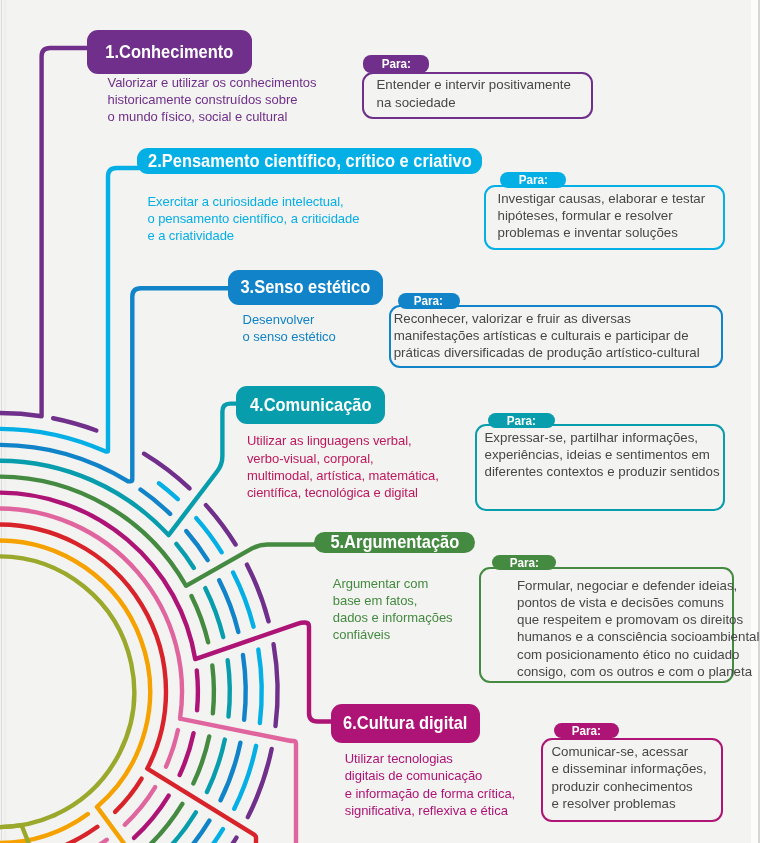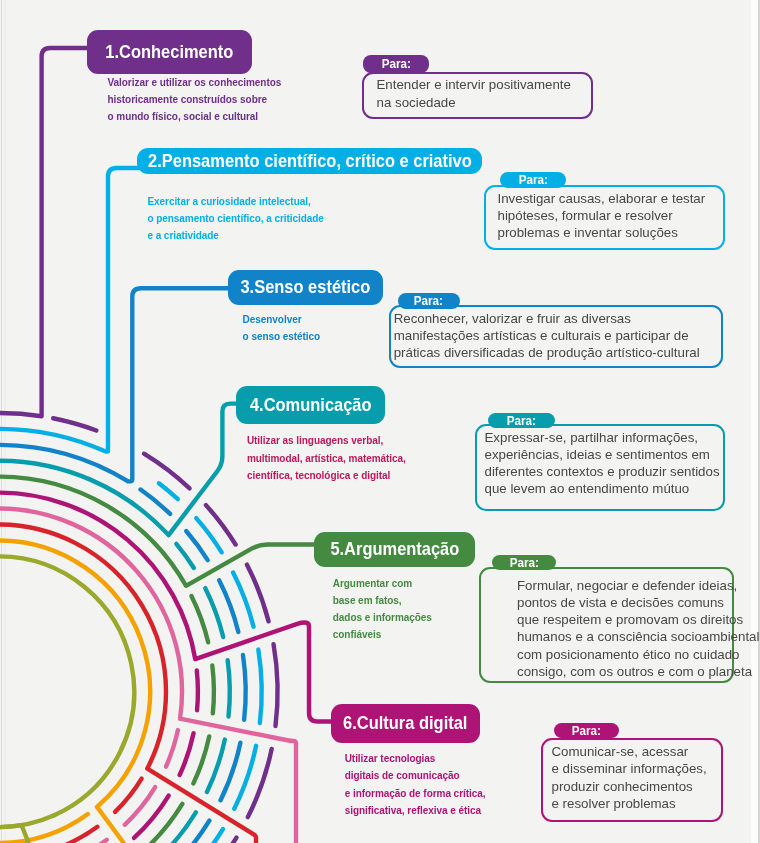--- a/index.html
+++ b/index.html
@@ -22,21 +22,21 @@
     position:absolute;box-sizing:border-box;
     border-radius:11px;color:#fff;white-space:nowrap;
     display:flex;align-items:center;justify-content:center;
     overflow:hidden;
   }
   .pill .ptxt{
     font-weight:700;font-size:18.6px;line-height:18.6px;
     display:inline-block;transform:scaleX(0.885);transform-origin:center;
   }
   .desc{
-    position:absolute;font-weight:700;font-size:10px;line-height:17.2px;
+    position:absolute;font-weight:400;font-size:13px;line-height:17.2px;
     white-space:nowrap;letter-spacing:-0.05px;
   }
   .paraLabel{
     position:absolute;box-sizing:border-box;z-index:3;
     border-radius:8px;color:#fff;
     display:flex;align-items:center;justify-content:center;
   }
   .paraLabel .ptxt{
     font-weight:700;font-size:13px;line-height:13px;
     display:inline-block;transform:scaleX(0.9);transform-origin:center;
@@ -161,34 +161,34 @@
       <div class="paraText" style="left: 393.7px; top: 309.5px;">
         <div>Reconhecer, valorizar e fruir as diversas</div>
         <div>manifestações artísticas e culturais e participar de</div>
         <div>práticas diversificadas de produção artístico-cultural</div>
       </div>
       <div class="pill" style="left: 236.3px; top: 386.2px; width: 148.3px; height: 37.4px; background: rgb(8, 157, 172);">
         <span class="ptxt"><span>4.</span><span>Comunicação</span></span>
       </div>
       <div class="desc" style="left: 246.9px; top: 432.3px; color: #be185d;">
         <div>Utilizar as linguagens verbal,</div>
+        <div>verbo-visual, corporal,</div>
         <div>multimodal, artística, matemática,</div>
         <div>científica, tecnológica e digital</div>
       </div>
       <div class="paraBox" style="left: 474.8px; top: 423.6px; width: 250px; height: 87.4px; border-color: rgb(8, 157, 172);"></div>
       <div class="paraLabel" style="left: 487.5px; top: 413px; width: 67px; height: 14.6px; background: rgb(8, 157, 172);">
         <span class="ptxt">Para:</span>
       </div>
       <div class="paraText" style="left: 484.5px; top: 428.6px;">
         <div>Expressar-se, partilhar informações,</div>
         <div>experiências, ideias e sentimentos em</div>
         <div>diferentes contextos e produzir sentidos</div>
-        <div>que levem ao entendimento mútuo</div>
-      </div>
-      <div class="pill" style="left: 314px; top: 531.8px; width: 161.2px; height: 35px; background: rgb(69, 138, 65);">
+      </div>
+      <div class="pill" style="left: 314px; top: 531.8px; width: 161.2px; height: 21px; background: rgb(69, 138, 65);">
         <span class="ptxt"><span>5.</span><span>Argumentação</span></span>
       </div>
       <div class="desc" style="left: 332.8px; top: 574.8px; color: rgb(69, 138, 65);">
         <div>Argumentar com</div>
         <div>base em fatos,</div>
         <div>dados  e informações</div>
         <div>confiáveis</div>
       </div>
       <div class="paraBox" style="left: 478.5px; top: 567px; width: 255.5px; height: 115.9px; border-color: rgb(69, 138, 65);"></div>
       <div class="paraLabel" style="left: 491.7px; top: 554.5px; width: 64.5px; height: 15px; background: rgb(69, 138, 65);">

